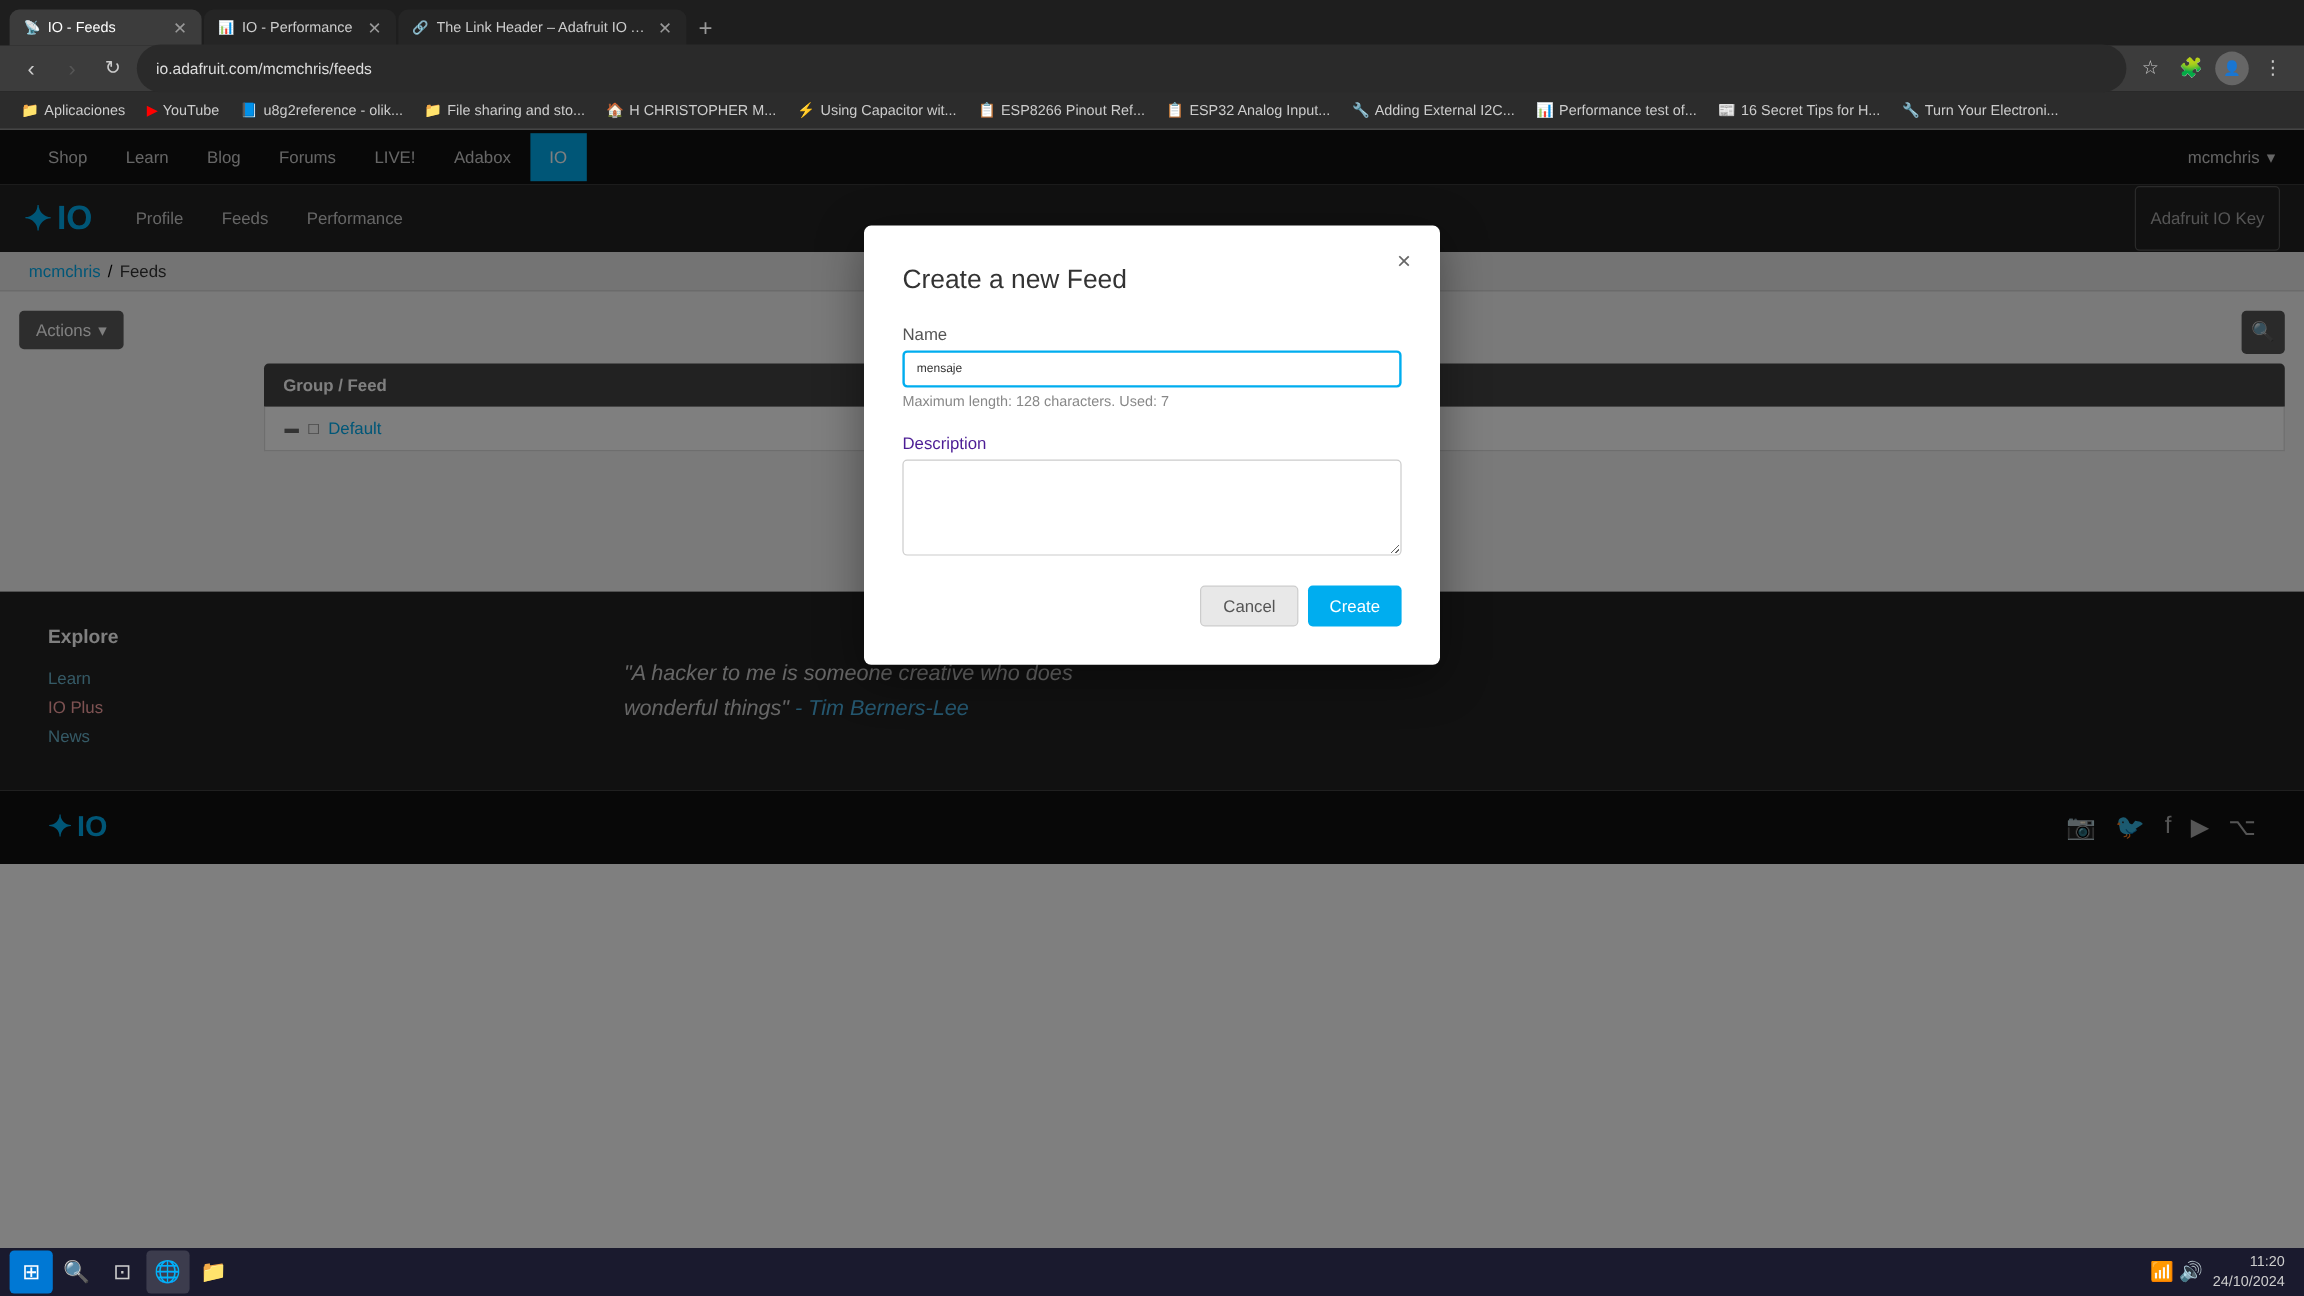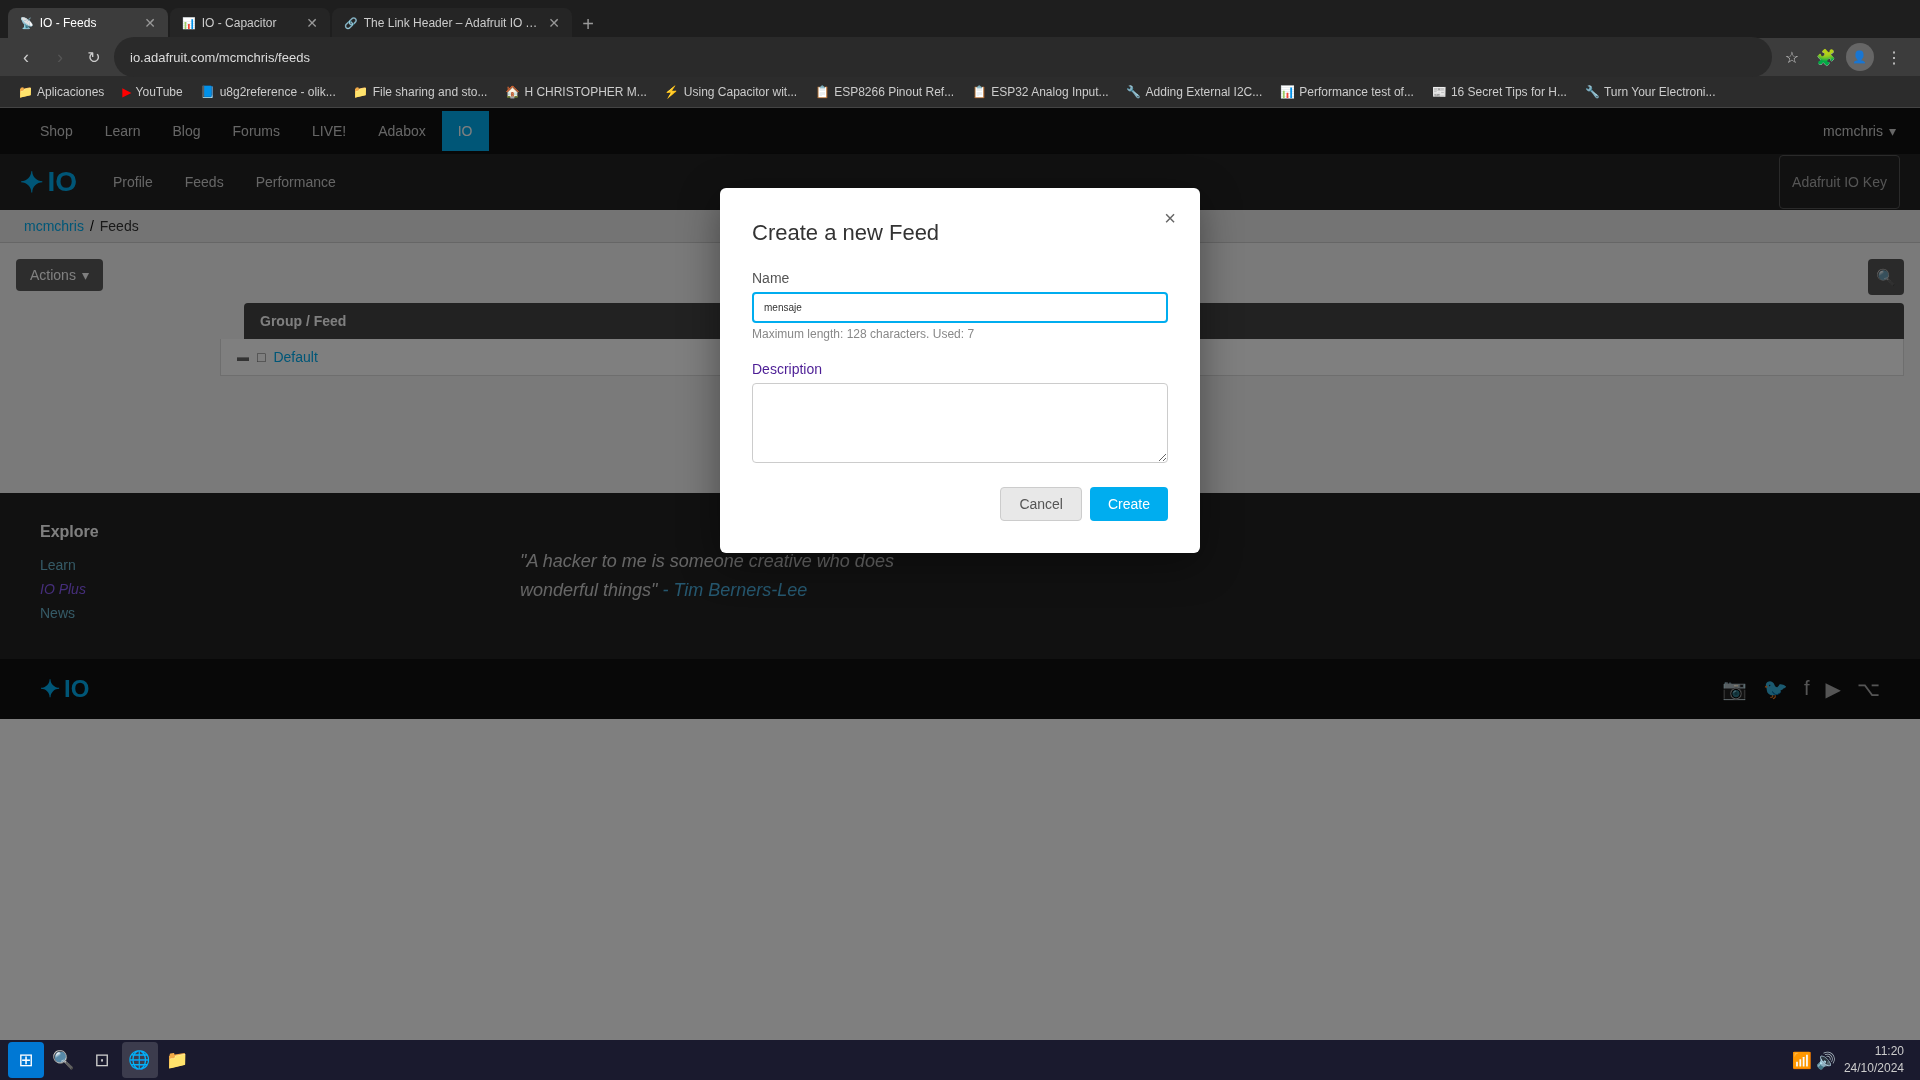--- a/index.html
+++ b/index.html
@@ -11,21 +11,21 @@
 <div style="background:#2c2c2c;">
 
   <div style="display:flex;align-items:flex-end;padding:8px 8px 0;gap:2px;height:38px;background:#1e1e1e;">
     <div style="display:flex;align-items:center;gap:6px;padding:5px 12px;background:#3c3c3c;border-radius:8px 8px 0 0;color:#fff;font-size:12px;height:30px;min-width:160px;max-width:220px;">
       <span style="font-size:11px;">📡</span>
       <span style="flex:1;overflow:hidden;text-overflow:ellipsis;white-space:nowrap;">IO - Feeds</span>
       <span style="color:#999;cursor:pointer;font-size:14px;">✕</span>
     </div>
     <div style="display:flex;align-items:center;gap:6px;padding:5px 12px;background:#252525;border-radius:8px 8px 0 0;color:#ccc;font-size:12px;height:30px;min-width:160px;max-width:220px;">
       <span style="font-size:11px;">📊</span>
-      <span style="flex:1;overflow:hidden;text-overflow:ellipsis;white-space:nowrap;">IO - Capacitor</span>
+      <span style="flex:1;overflow:hidden;text-overflow:ellipsis;white-space:nowrap;">IO - Performance</span>
       <span style="color:#999;cursor:pointer;font-size:14px;">✕</span>
     </div>
     <div style="display:flex;align-items:center;gap:6px;padding:5px 12px;background:#252525;border-radius:8px 8px 0 0;color:#ccc;font-size:12px;height:30px;min-width:180px;max-width:240px;">
       <span style="font-size:11px;">🔗</span>
       <span style="flex:1;overflow:hidden;text-overflow:ellipsis;white-space:nowrap;">The Link Header – Adafruit IO Ai...</span>
       <span style="color:#999;cursor:pointer;font-size:14px;">✕</span>
     </div>
     <div style="width:28px;height:28px;display:flex;align-items:center;justify-content:center;color:#999;font-size:20px;cursor:pointer;border-radius:50%;">+</div>
   </div>
 
@@ -135,37 +135,37 @@
       <button style="background:#5a5a5a;color:white;border:none;padding:8px 14px;border-radius:4px;cursor:pointer;font-size:14px;display:flex;align-items:center;gap:6px;">
         <span>Actions</span>
         <span>▾</span>
       </button>
     </div>
 
     <div style="flex:1;padding:16px 16px 16px 0;">
       <div style="display:flex;justify-content:flex-end;margin-bottom:8px;">
         <button style="background:#555;border:none;color:white;width:36px;height:36px;border-radius:4px;cursor:pointer;font-size:16px;display:flex;align-items:center;justify-content:center;">🔍</button>
       </div>
-      <div style="background:#444;color:white;padding:10px 16px;font-size:14px;font-weight:bold;border-radius:4px 4px 0 0;margin-left:24px;">Group / Feed</div>
+      <div style="background:#444;color:white;padding:10px 16px;font-size:14px;font-weight:bold;border-radius:4px 4px 0 0;">Group / Feed</div>
       <div style="background:white;border:1px solid #ddd;border-top:none;">
         <div style="display:flex;align-items:center;padding:10px 16px;gap:8px;font-size:14px;color:#333;">
           <span style="color:#666;font-size:12px;">▬</span>
           <span style="color:#666;">□</span>
           <a style="color:#00adef;text-decoration:none;cursor:pointer;">Default</a>
         </div>
       </div>
     </div>
   </div>
 
   <div style="background:#222;color:#aaa;padding:30px 40px;">
     <div style="display:grid;grid-template-columns:1fr 1fr 2fr;gap:40px;">
       <div>
         <h3 style="color:#fff;font-size:16px;margin-bottom:16px;">Explore</h3>
         <a style="display:block;color:#6ab4cc;font-size:14px;margin-bottom:8px;text-decoration:none;cursor:pointer;">Learn</a>
-        <a style="display:block;color:#8b5cf6;font-size:14px;margin-bottom:8px;text-decoration:none;cursor:pointer;font-style:italic;">IO Plus</a>
+        <a style="display:block;color:#fca5a5;font-size:14px;margin-bottom:8px;text-decoration:none;cursor:pointer;">IO Plus</a>
         <a style="display:block;color:#6ab4cc;font-size:14px;margin-bottom:8px;text-decoration:none;cursor:pointer;">News</a>
       </div>
       <div style="display:flex;align-items:center;">
         <p style="font-style:italic;font-size:18px;color:#ccc;line-height:1.6;">
           <span>"A hacker to me is someone creative who does wonderful things"</span>
           <span style="color:#4aafdf;"> <span>- Tim Berners-Lee</span></span>
         </p>
       </div>
     </div>
   </div>

